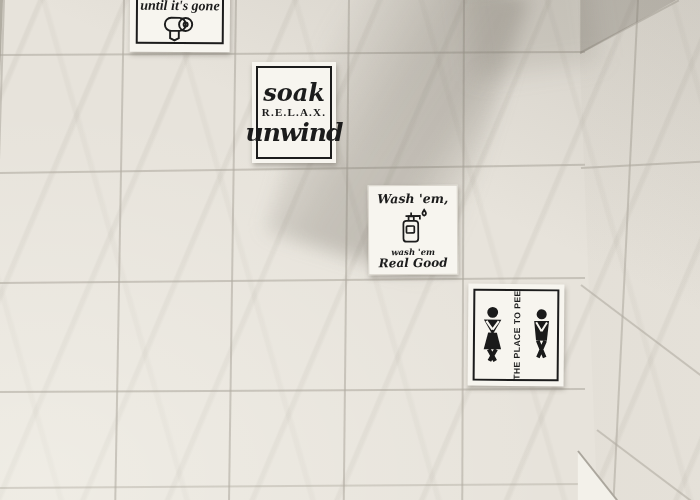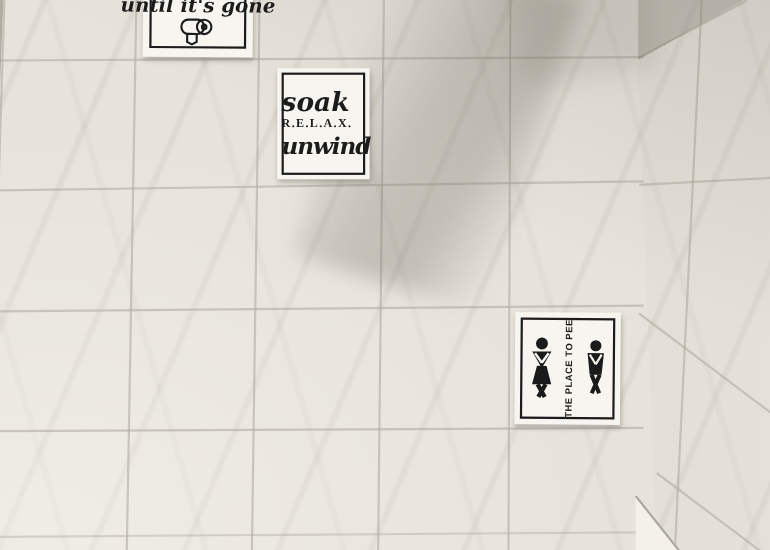--- a/index.html
+++ b/index.html
@@ -50,29 +50,29 @@
   .card{position:absolute; background:var(--card);
     box-shadow:1px 3px 5px rgba(95,90,80,.40);}
   .frame{position:absolute; border:2px solid var(--ink);}
   .script{font-family:"DejaVu Serif", serif; font-style:italic; font-weight:bold; color:var(--ink);}
   .sans{font-family:Liberation Serif, serif; color:var(--ink);}
 
   #sign-tp{left:130px; top:-46px; width:100px; height:98px; transform:rotate(.4deg);}
   #sign-tp .frame{inset:8px 6px 8px 6px;}
   #sign-tp .content{position:absolute; inset:0; display:flex; flex-direction:column;
     align-items:center; justify-content:flex-end; padding-bottom:10px;}
-  #sign-tp .t1{font-size:18px; line-height:14px; margin-bottom:2px; white-space:nowrap;}
+  #sign-tp .t1{font-size:14px; line-height:14px; margin-bottom:2px; white-space:nowrap;font-family:Liberation Serif, serif;}
 
   #sign-soak{left:252px; top:62px; width:84px; height:101px;}
   #sign-soak .frame{inset:4px;}
   #sign-soak .content{position:absolute; inset:4px; display:flex; flex-direction:column;
-    justify-content:center;}
+    align-items:center; justify-content:center;}
   #sign-soak .t1{font-size:24px; line-height:25px;}
   #sign-soak .t2{font-size:11px; letter-spacing:1.2px; line-height:15px; font-weight:bold;}
-  #sign-soak .t3{font-size:21px; line-height:25px; letter-spacing:-1px;}
+  #sign-soak .t3{font-size:25px; line-height:25px; letter-spacing:-1px;}
 
   #sign-wash{left:368px; top:185px; width:88px; height:88px; border:1px solid #d8d4cb; transform:rotate(-.4deg);}
   #sign-wash .content{position:absolute; inset:0; display:flex; flex-direction:column;
     align-items:center; justify-content:center; padding-top:2px;}
   #sign-wash .t1{font-size:12.5px; line-height:14px; white-space:nowrap;}
   #sign-wash .t2{font-size:8.5px; line-height:9px; margin-top:2px;}
   #sign-wash .t3{font-size:12px; line-height:13px;}
 
   #sign-pee{left:468px; top:284px; width:96px; height:102px; transform:rotate(.5deg);}
   #sign-pee .frame{inset:5px; border-width:2.5px;}
@@ -136,20 +136,37 @@
 
   <div class="card" id="sign-soak">
     <div class="frame"></div>
     <div class="content">
       <div class="script t1">soak</div>
       <div class="sans t2">R.E.L.A.X.</div>
       <div class="script t3">unwind</div>
     </div>
   </div>
 
+  <div class="card" id="sign-wash">
+    <div class="content">
+      <div class="script t1">Wash 'em,</div>
+      <svg class="icon" width="40" height="40" viewBox="0 0 42 46">
+        <g fill="none" stroke="#1c1c1c" stroke-width="2">
+          <rect x="10" y="17" width="17" height="24" rx="3.5"></rect>
+          <rect x="13.5" y="23" width="9" height="8" rx="1"></rect>
+          <path d="M16 17 V12 H22 V17"></path>
+          <path d="M12.5 11.5 H29 V15.5"></path>
+          <path d="M19 11.5 V7.5"></path>
+          <path d="M34 4.5 C36.5 8 37 10.2 34 11.2 C31 10.2 31.5 8 34 4.5 Z"></path>
+        </g>
+      </svg>
+      <div class="script t2">wash 'em</div>
+      <div class="script t3">Real Good</div>
+    </div>
+  </div>
 
   <div class="card" id="sign-pee">
     <div class="frame"></div>
     <div class="content">
       <svg class="icon" width="29" height="60" viewBox="0 0 40 80">
         <g fill="#1a1a1a">
           <circle cx="20" cy="9" r="7.5"></circle>
           <path d="M8 19 H32 L20 40 Z"></path>
           <path d="M14 37 H26 L32 60 H8 Z"></path>
         </g>

